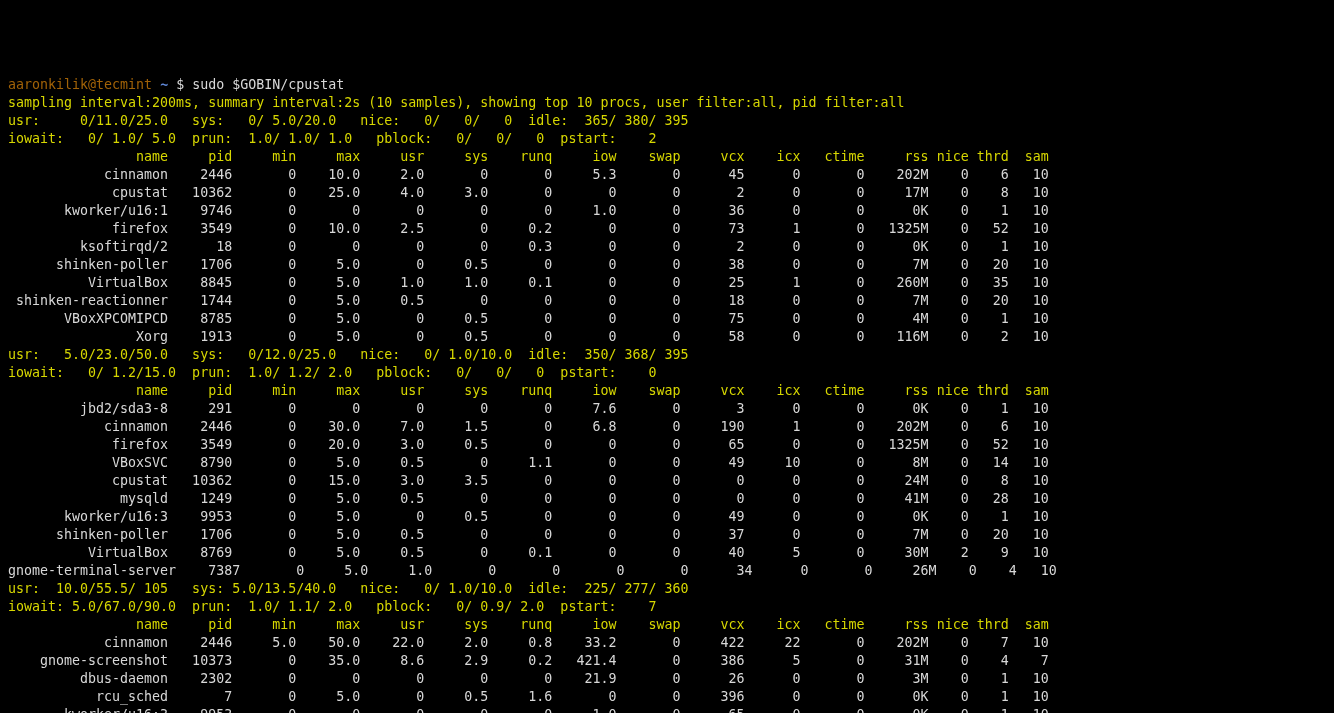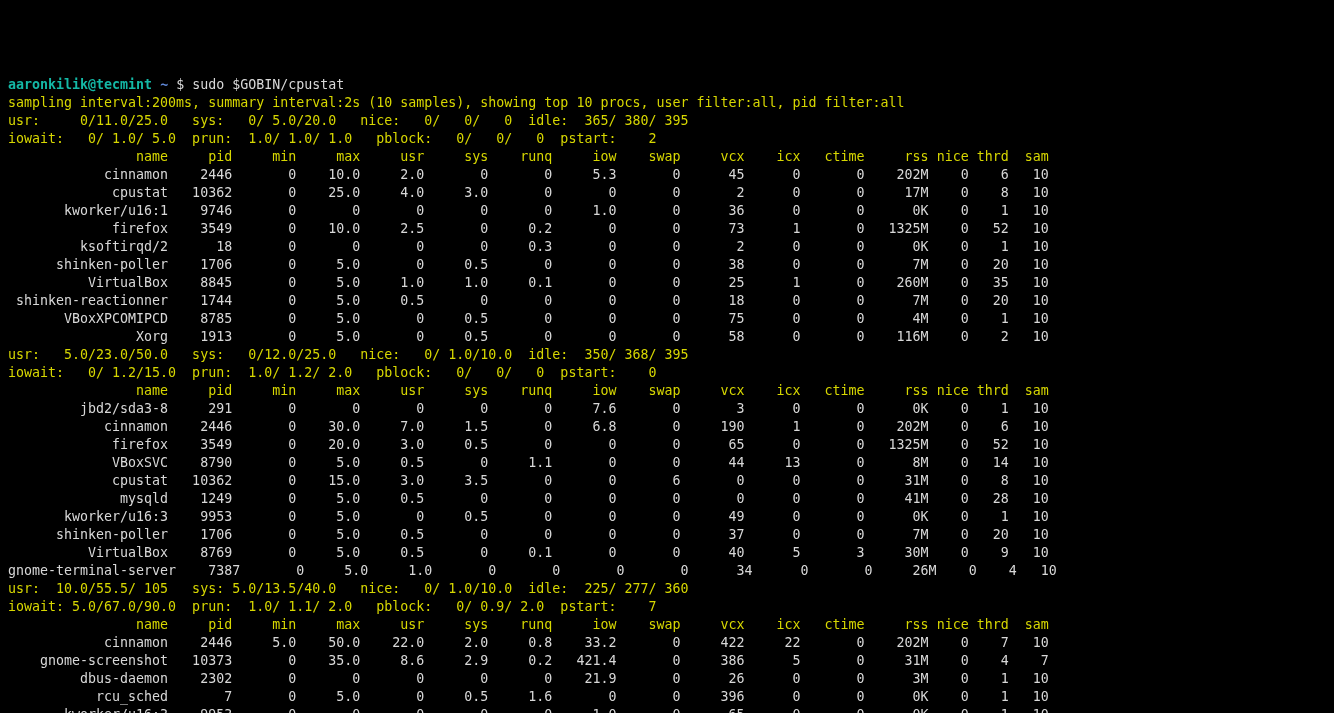--- a/index.html
+++ b/index.html
@@ -7,21 +7,21 @@
     padding: 4px 8px;
     background: #000000;
     color: #d8d8d8;
     font-family: "DejaVu Sans Mono", "Courier New", monospace;
     font-size: 13.3px;
     line-height: 18px;
     white-space: pre;
     width: 1334px;
     box-sizing: border-box;
   }
-  .user { color: #14b8a6; font-weight: bold; }
+  .user { color: #a16207; font-weight: normal; }
   .tilde { color: #5f87d7; font-weight: bold; }
   .dollar { color: #d8d8d8; }
   .cmd { color: #d8d8d8; text-align: right; }
   .yellow { color: #d7d700; margin-top: 32px; }
 </style>
 </head>
 <body>
 
 
 
@@ -39,26 +39,26 @@
 <span>          VirtualBox    8845       0     5.0     1.0     1.0     0.1       0       0      25      1       0    260M    0   35   10</span>
 <span> shinken-reactionner    1744       0     5.0     0.5       0       0       0       0      18      0       0      7M    0   20   10</span>
 <span>       VBoxXPCOMIPCD    8785       0     5.0       0     0.5       0       0       0      75      0       0      4M    0    1   10</span>
 <span>                Xorg    1913       0     5.0       0     0.5       0       0       0      58      0       0    116M    0    2   10</span>
 <span class="yellow">usr:   5.0/23.0/50.0   sys:   0/12.0/25.0   nice:   0/ 1.0/10.0  idle:  350/ 368/ 395</span>
 <span class="yellow">iowait:   0/ 1.2/15.0  prun:  1.0/ 1.2/ 2.0   pblock:   0/   0/   0  pstart:    0</span>
 <span class="yellow">                name     pid     min     max     usr     sys    runq     iow    swap     vcx    icx   ctime     rss nice thrd  sam</span>
 <span>         jbd2/sda3-8     291       0       0       0       0       0     7.6       0       3      0       0      0K    0    1   10</span>
 <span>            cinnamon    2446       0    30.0     7.0     1.5       0     6.8       0     190      1       0    202M    0    6   10</span>
 <span>             firefox    3549       0    20.0     3.0     0.5       0       0       0      65      0       0   1325M    0   52   10</span>
-<span>             VBoxSVC    8790       0     5.0     0.5       0     1.1       0       0      44     13       0      8M    0   14   10</span>
-<span>             cpustat   10362       0    15.0     3.0     3.5       0       0       6       0      0       0     31M    0    8   10</span>
+<span>             VBoxSVC    8790       0     5.0     0.5       0     1.1       0       0      49     10       0      8M    0   14   10</span>
+<span>             cpustat   10362       0    15.0     3.0     3.5       0       0       0       0      0       0     24M    0    8   10</span>
 <span>              mysqld    1249       0     5.0     0.5       0       0       0       0       0      0       0     41M    0   28   10</span>
 <span>       kworker/u16:3    9953       0     5.0       0     0.5       0       0       0      49      0       0      0K    0    1   10</span>
 <span>      shinken-poller    1706       0     5.0     0.5       0       0       0       0      37      0       0      7M    0   20   10</span>
-<span>          VirtualBox    8769       0     5.0     0.5       0     0.1       0       0      40      5       3     30M    0    9   10</span>
+<span>          VirtualBox    8769       0     5.0     0.5       0     0.1       0       0      40      5       0     30M    2    9   10</span>
 <span>gnome-terminal-server    7387       0     5.0     1.0       0       0       0       0      34      0       0     26M    0    4   10</span>
 <span class="yellow">usr:  10.0/55.5/ 105   sys: 5.0/13.5/40.0   nice:   0/ 1.0/10.0  idle:  225/ 277/ 360</span>
 <span class="yellow">iowait: 5.0/67.0/90.0  prun:  1.0/ 1.1/ 2.0   pblock:   0/ 0.9/ 2.0  pstart:    7</span>
 <span class="yellow">                name     pid     min     max     usr     sys    runq     iow    swap     vcx    icx   ctime     rss nice thrd  sam</span>
 <span>            cinnamon    2446     5.0    50.0    22.0     2.0     0.8    33.2       0     422     22       0    202M    0    7   10</span>
 <span>    gnome-screenshot   10373       0    35.0     8.6     2.9     0.2   421.4       0     386      5       0     31M    0    4    7</span>
 <span>         dbus-daemon    2302       0       0       0       0       0    21.9       0      26      0       0      3M    0    1   10</span>
 <span>           rcu_sched       7       0     5.0       0     0.5     1.6       0       0     396      0       0      0K    0    1   10</span>
 <span>       kworker/u16:3    9953       0       0       0       0       0     1.0       0      65      0       0      0K    0    1   10</span>
 

